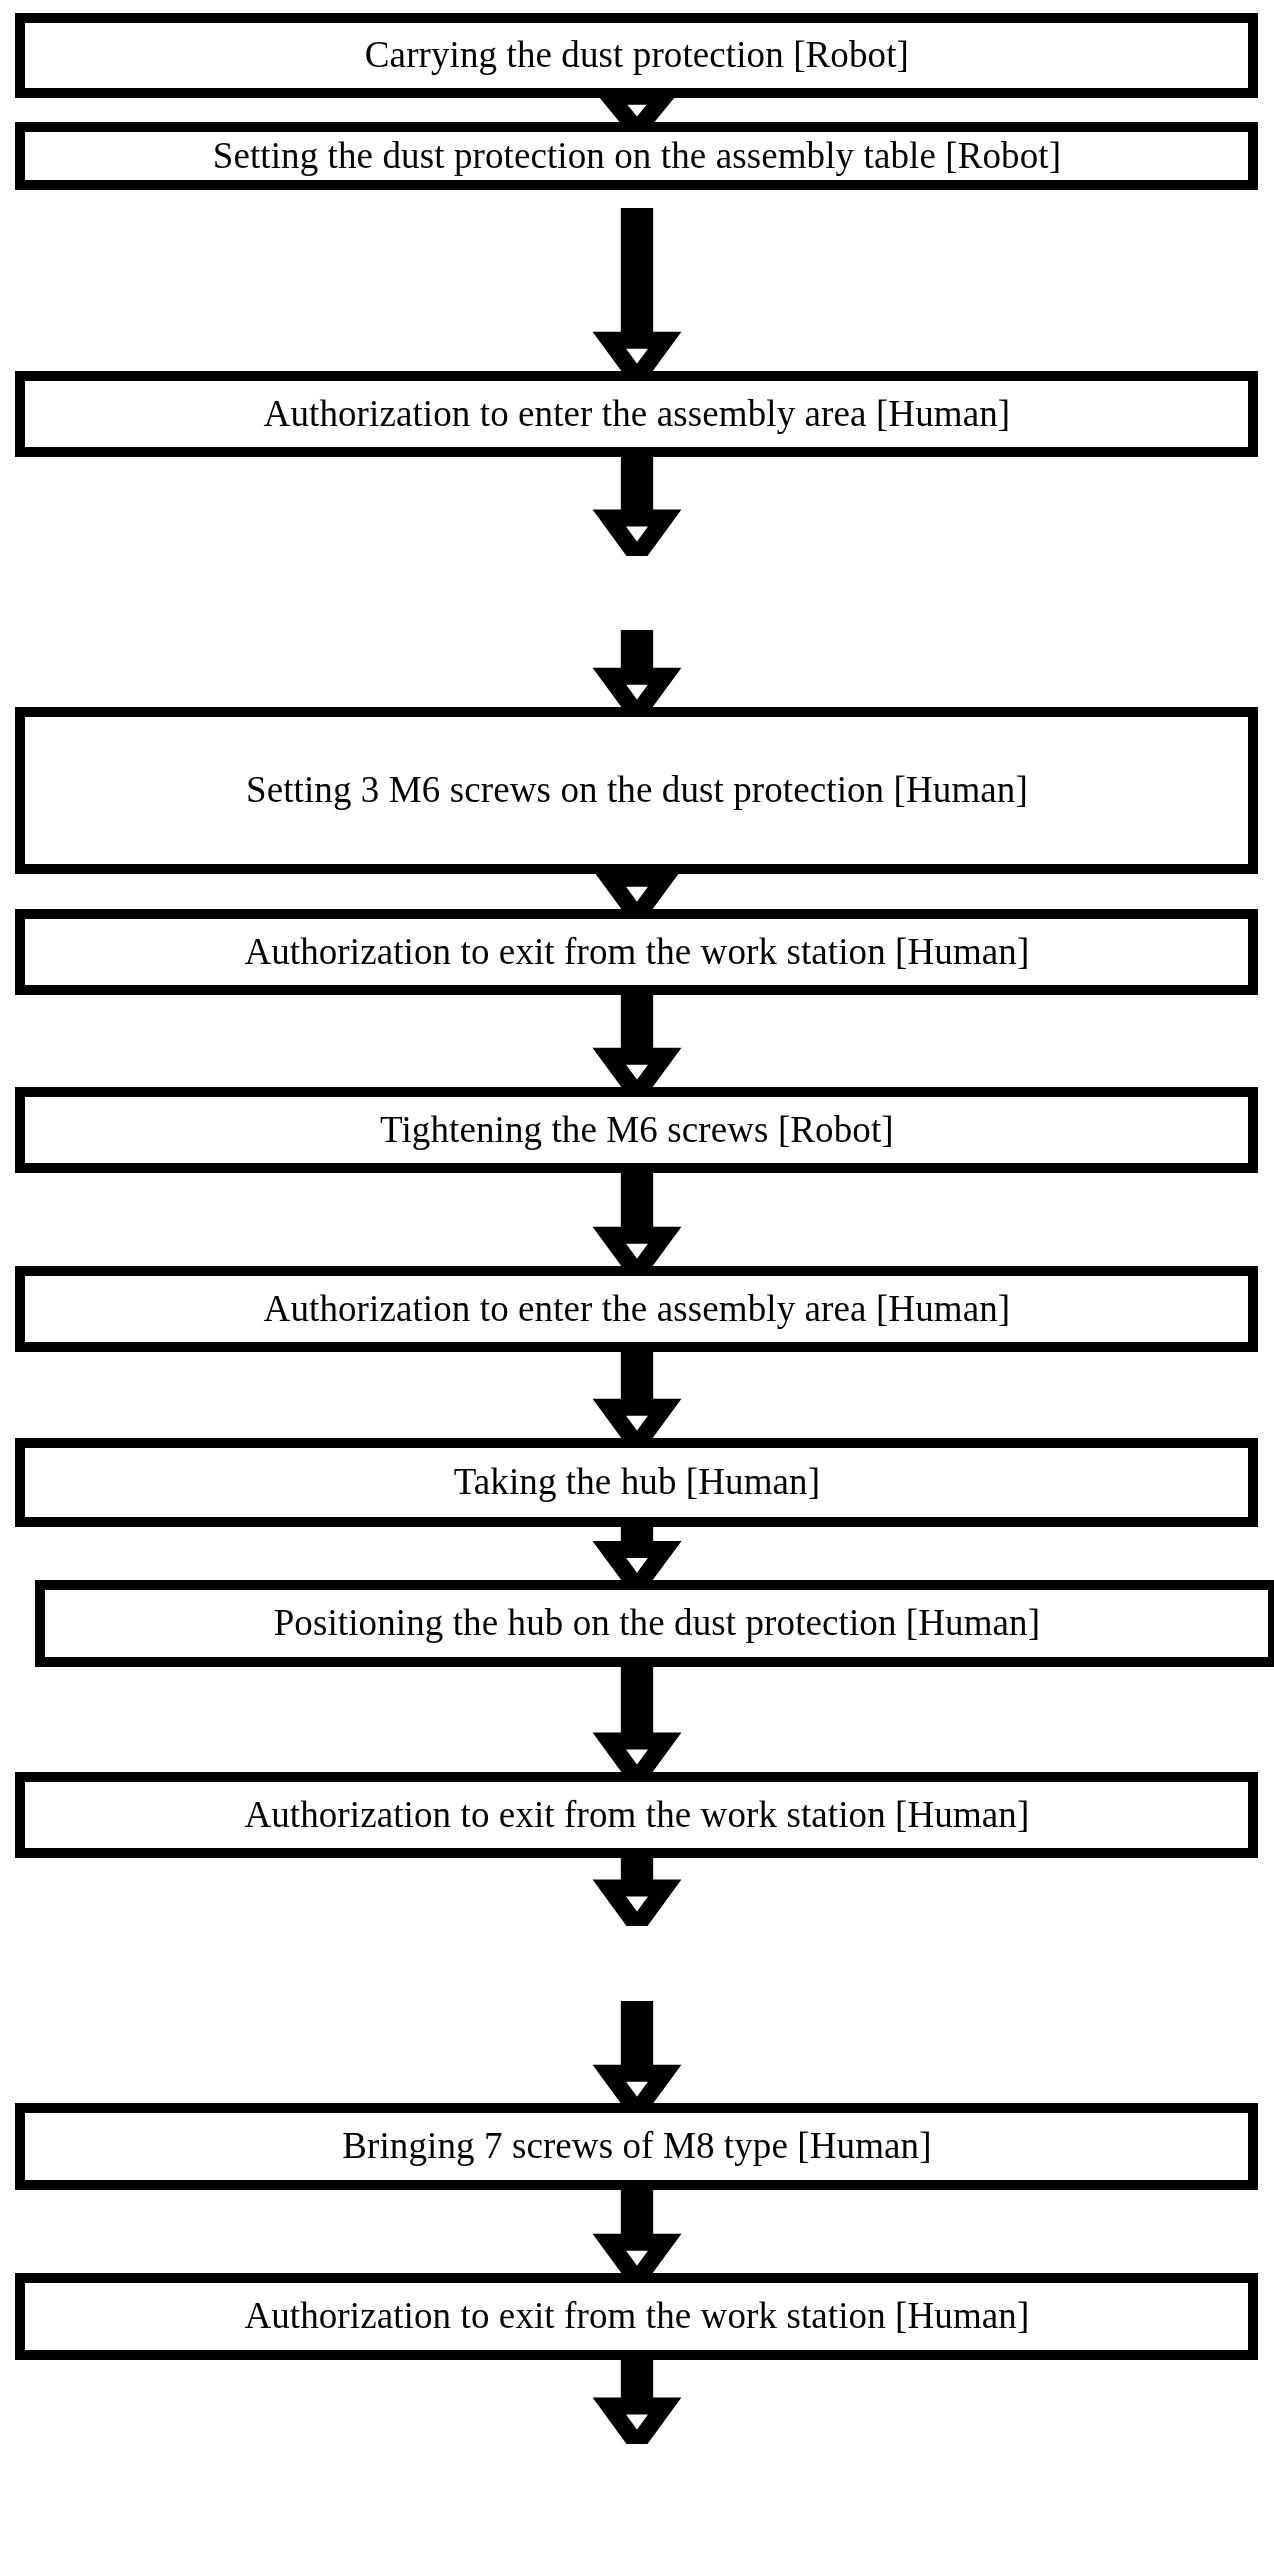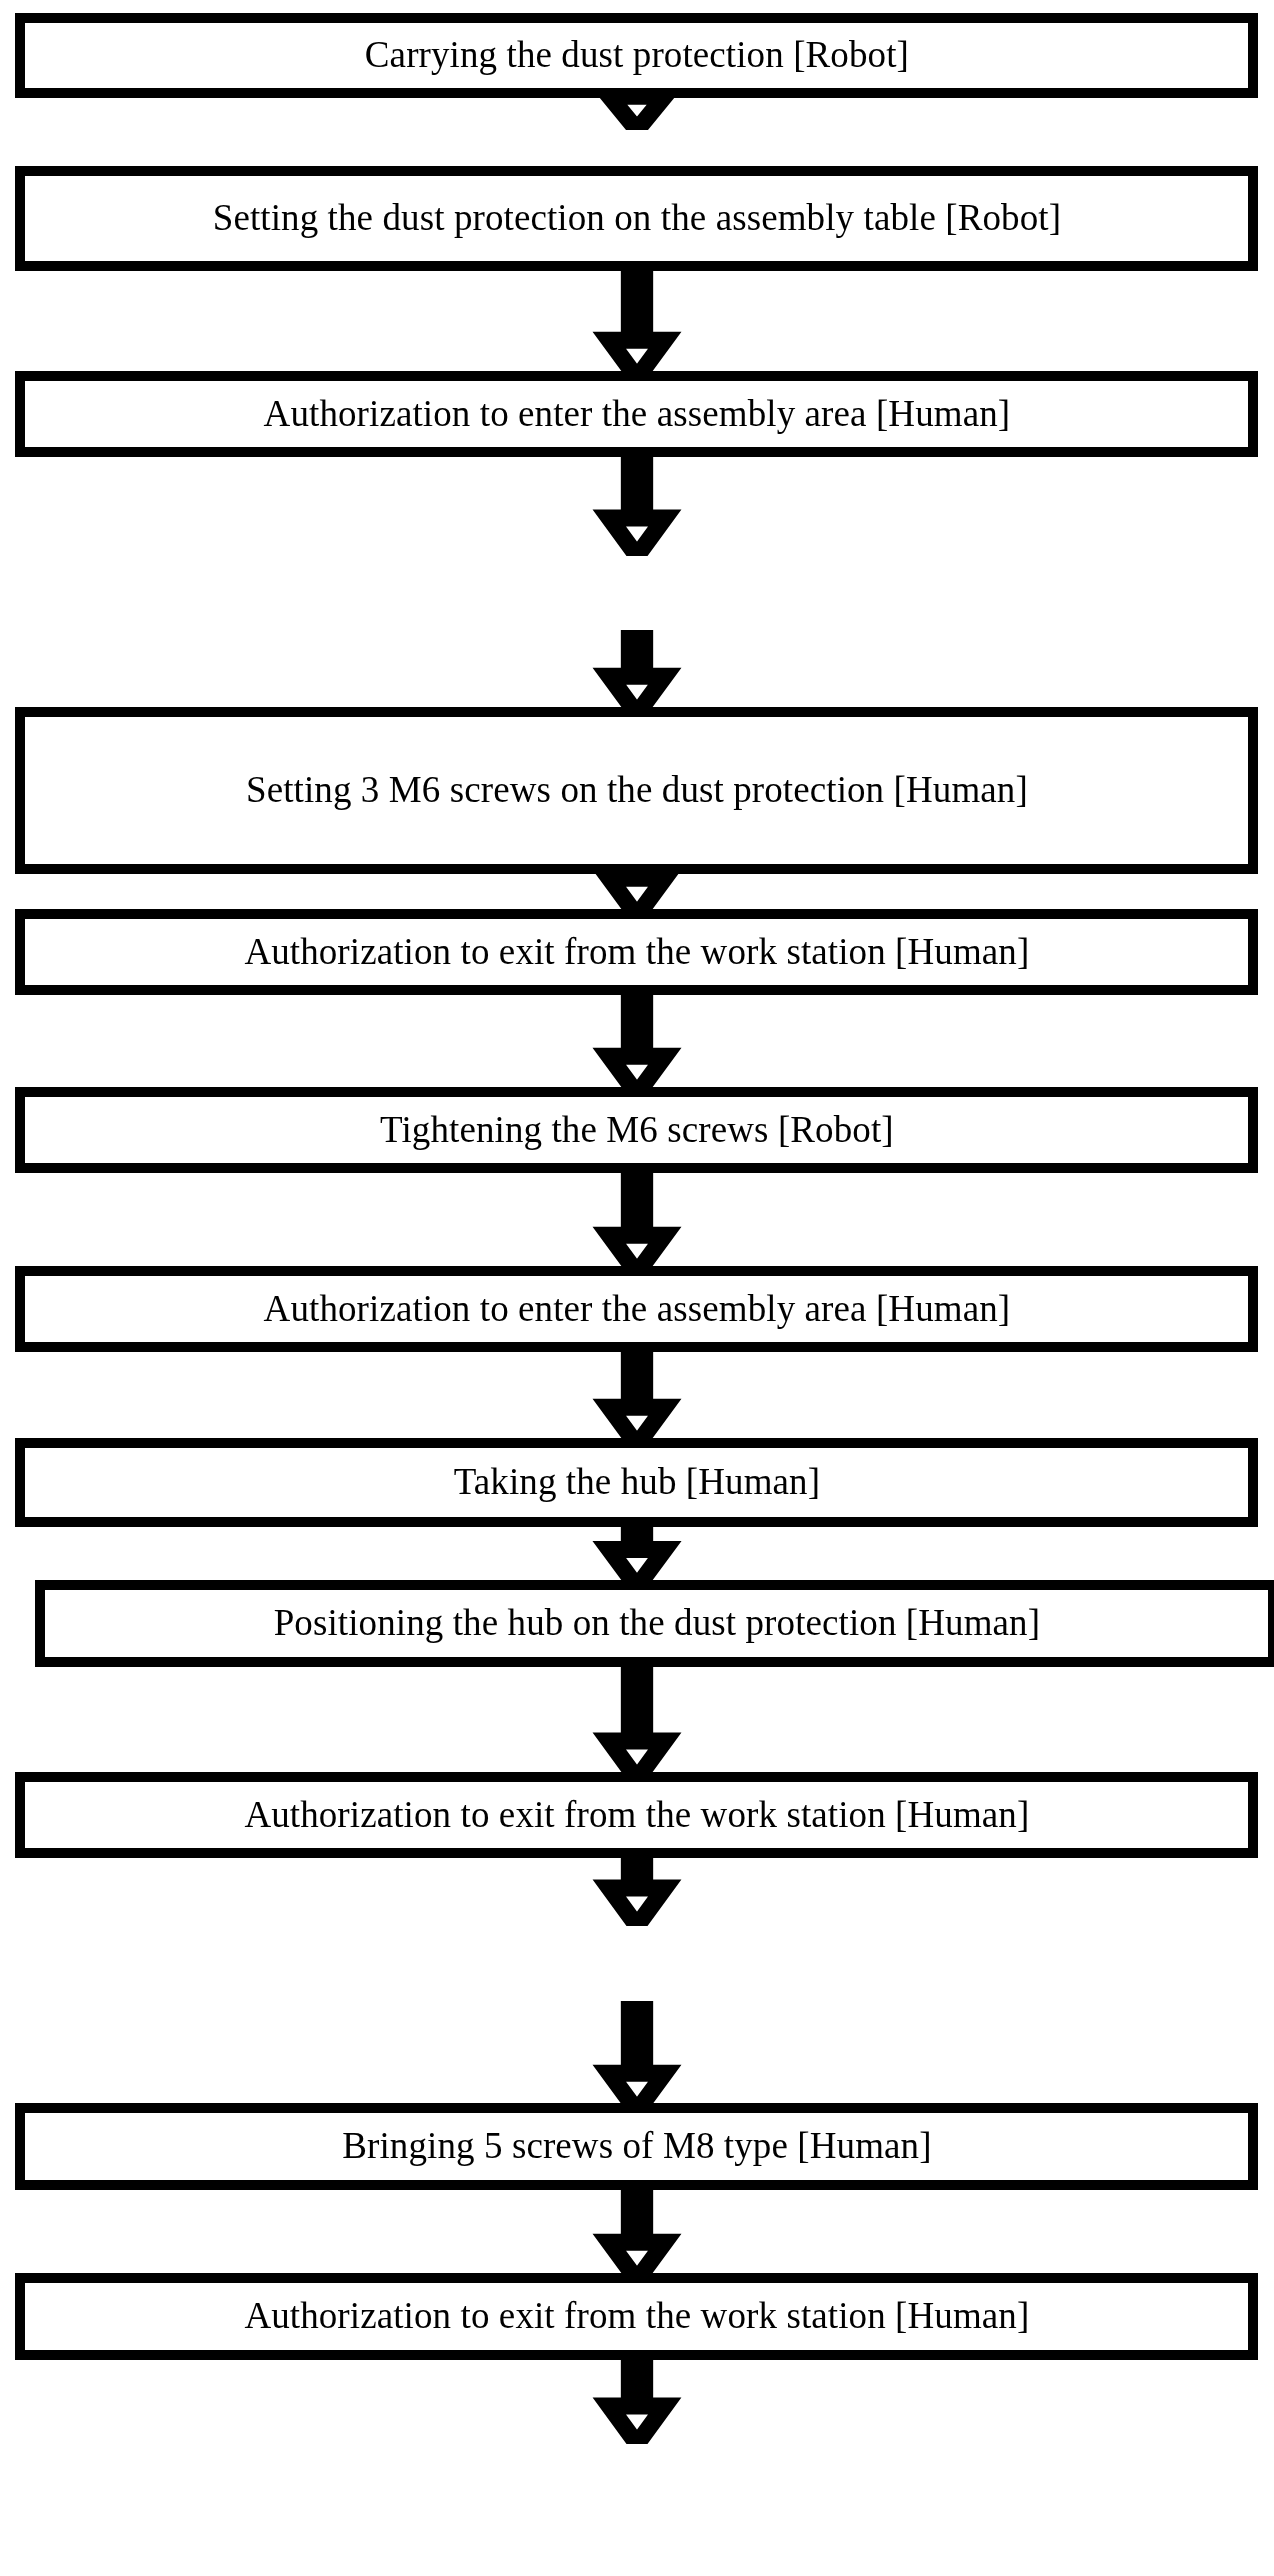--- a/index.html
+++ b/index.html
@@ -136,21 +136,21 @@
       </svg>
     </div>
     <div class="connector-arrow" style="top: 2356px; height: 88px;">
       <svg viewBox="0 0 190 148" preserveAspectRatio="none" xmlns="http://www.w3.org/2000/svg">
         <polygon points="82,0 82,84 48,84 95,148 142,84 108,84 108,0" fill="#ffffff" stroke="#000000" stroke-width="17" stroke-linejoin="miter" vector-effect="non-scaling-stroke"></polygon>
       </svg>
     </div>
     <div class="process-box" style="top: 13px; height: 85px;">
       <div class="process-label">Carrying the dust protection [Robot]</div>
     </div>
-    <div class="process-box" style="top: 122px; height: 105px; margin-top: 44px;">
+    <div class="process-box" style="top: 122px; height: 68px;">
       <div class="process-label">Setting the dust protection on the assembly table [Robot]</div>
     </div>
     <div class="process-box" style="top: 371px; height: 86px;">
       <div class="process-label">Authorization to enter the assembly area [Human]</div>
     </div>
     <div class="process-box" style="top: 707px; height: 167px;">
       <div class="process-label">Setting 3 M6 screws on the dust protection [Human]</div>
     </div>
     <div class="process-box" style="top: 909px; height: 86px;">
       <div class="process-label">Authorization to exit from the work station [Human]</div>
@@ -164,19 +164,19 @@
     <div class="process-box" style="top: 1438px; height: 89px;">
       <div class="process-label">Taking the hub [Human]</div>
     </div>
     <div class="process-box" style="top: 1580px; height: 87px; margin-left: 20px;">
       <div class="process-label">Positioning the hub on the dust protection [Human]</div>
     </div>
     <div class="process-box" style="top: 1772px; height: 86px;">
       <div class="process-label">Authorization to exit from the work station [Human]</div>
     </div>
     <div class="process-box" style="top: 2103px; height: 87px;">
-      <div class="process-label">Bringing 5 screws of M8 type [Human]</div>
+      <div class="process-label">Bringing 7 screws of M8 type [Human]</div>
     </div>
     <div class="process-box" style="top: 2273px; height: 87px;">
       <div class="process-label">Authorization to exit from the work station [Human]</div>
     </div>
   </div>
 
 
 </body></html>

